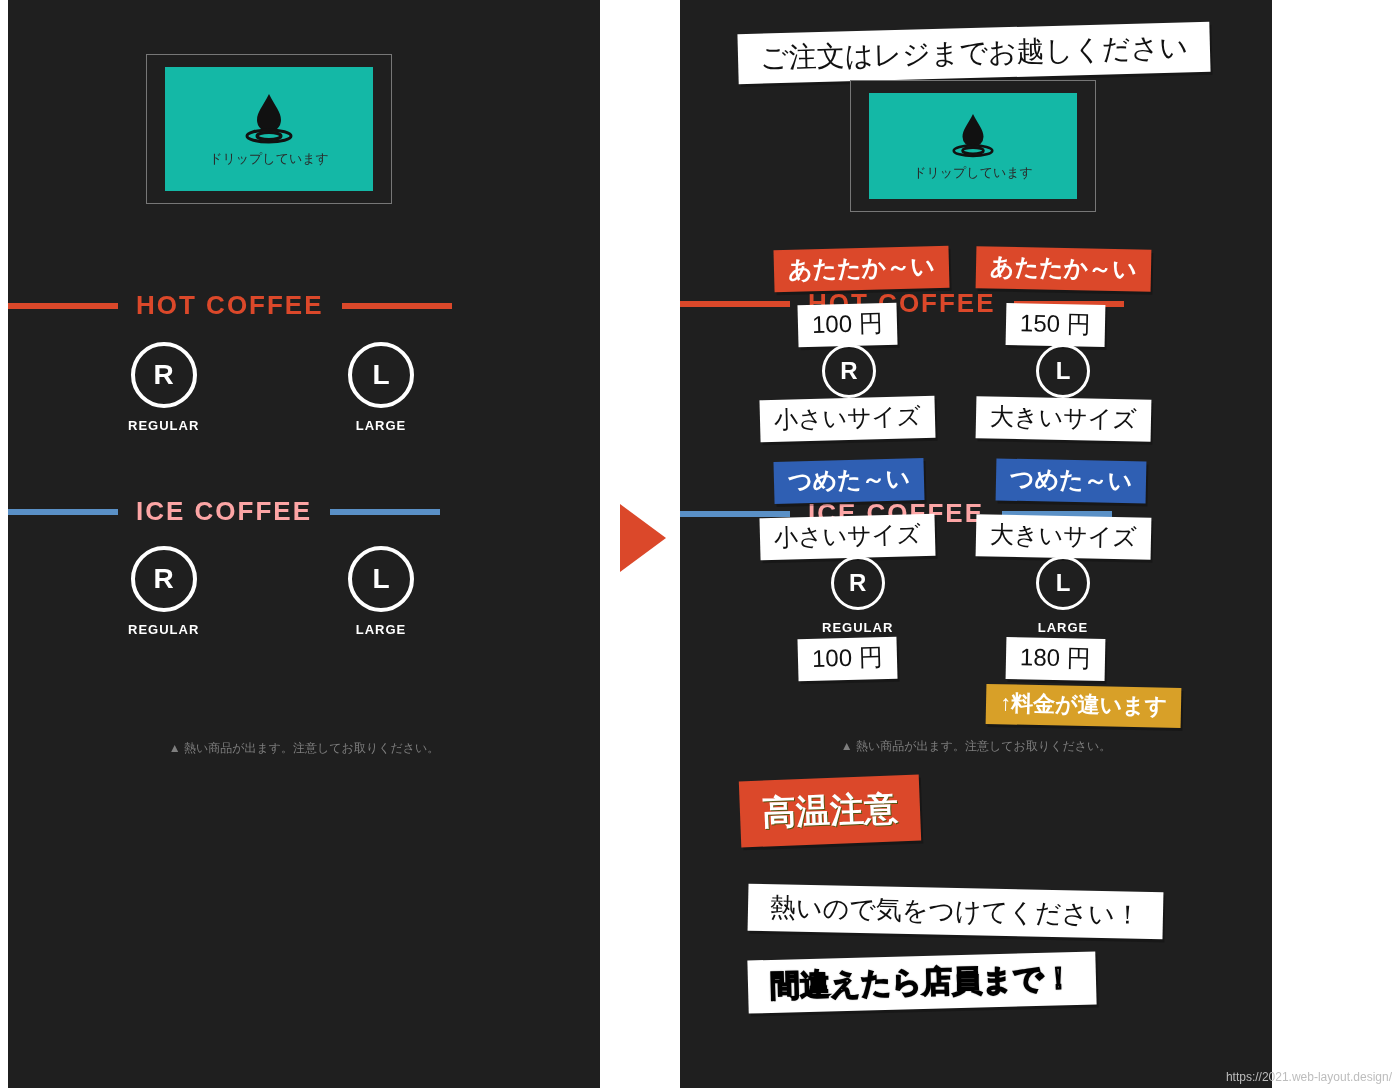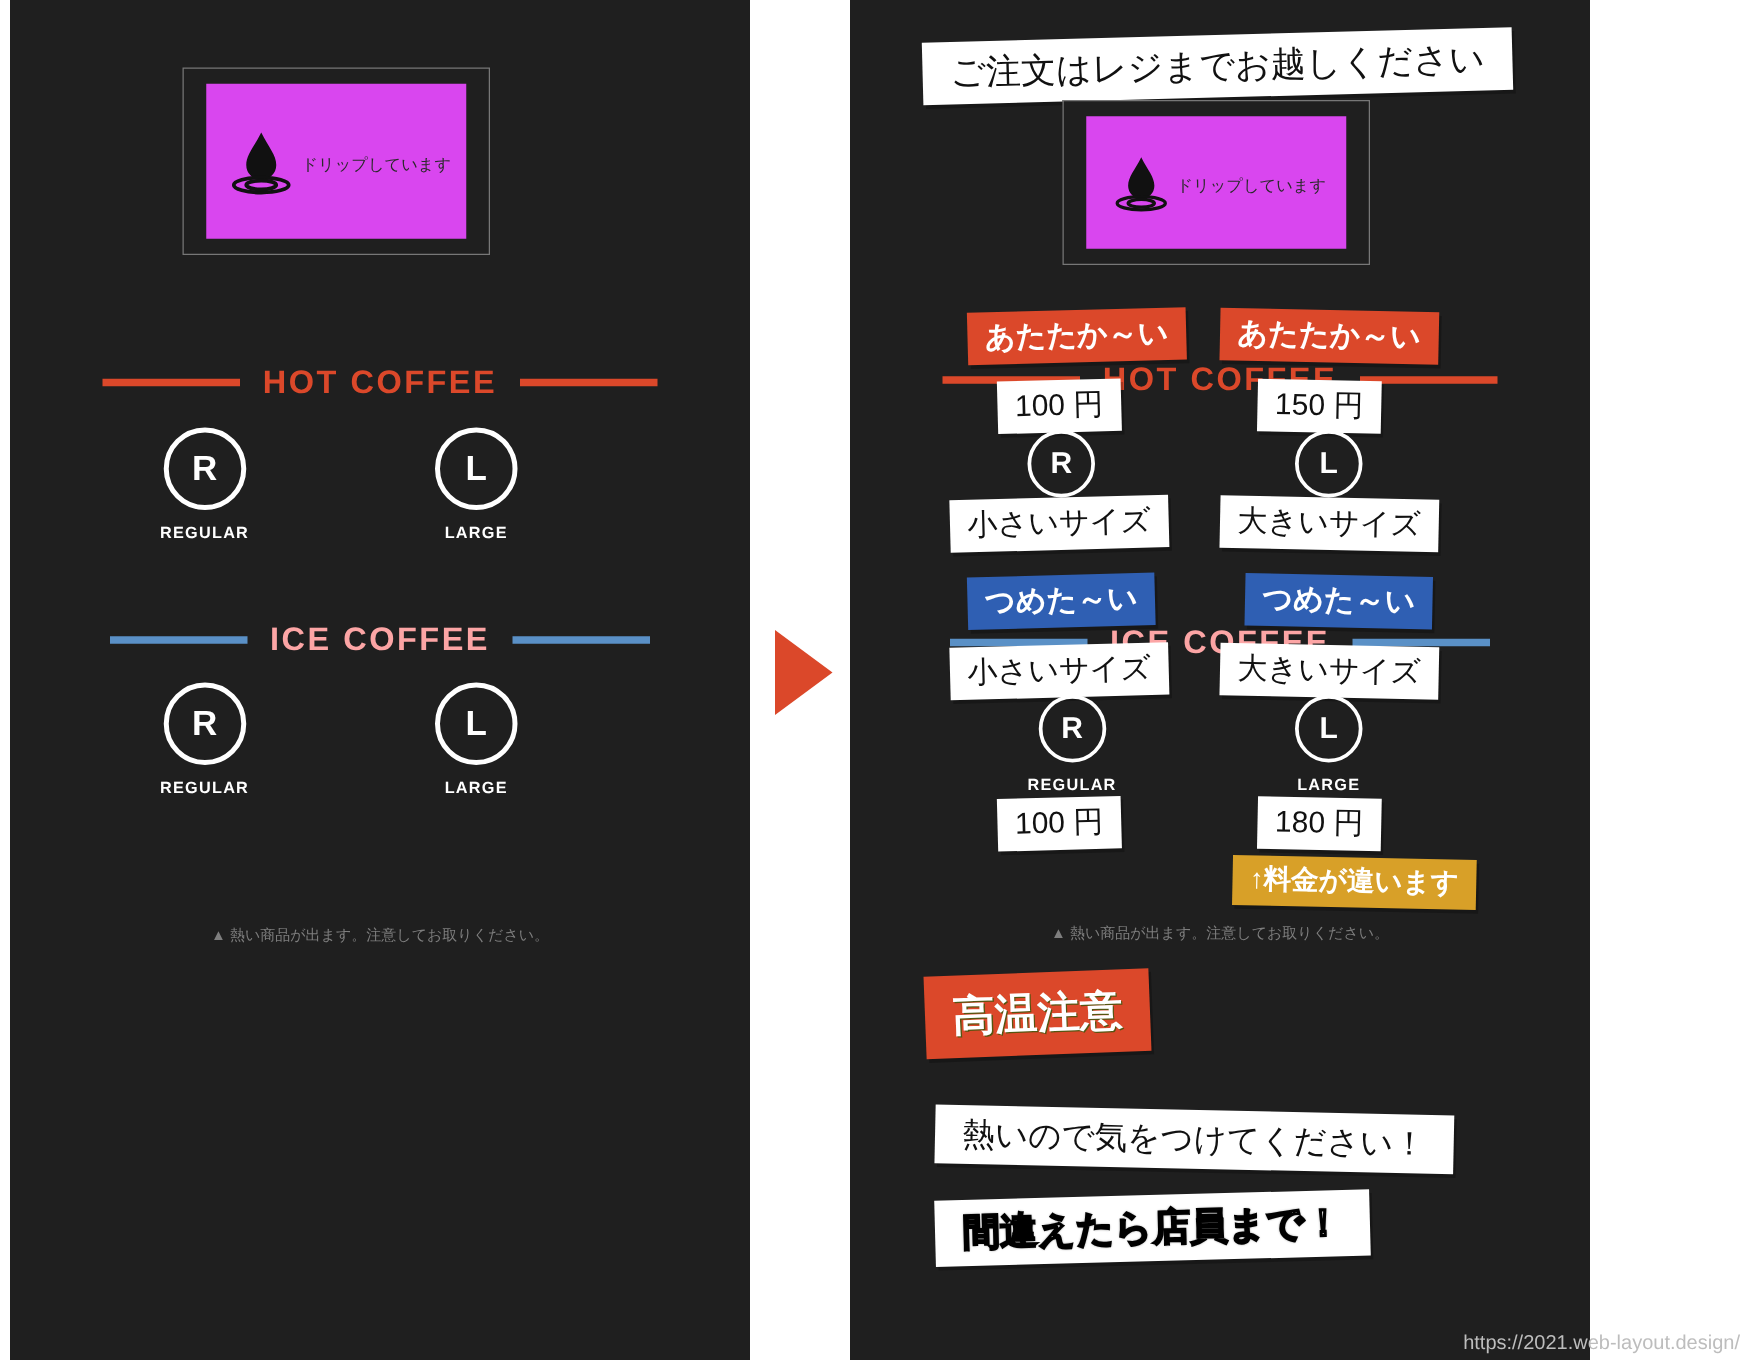--- a/index.html
+++ b/index.html
@@ -26,31 +26,31 @@
 
   
   .drip-box {
     position: absolute;
     border: 1px solid #777;
     background: #1f1f1f;
   }
   .drip-inner {
     position: absolute;
     top: 12px; left: 18px; right: 18px; bottom: 12px;
-    background: #d946ef;
-    display: flex; flex-direction: row; align-items: center; justify-content: center;
+    background: #14b8a6;
+    display: flex; flex-direction: column; align-items: center; justify-content: center;
   }
   .drip-text { font-size: 13px; color: #2a2a2a; margin-top: 6px;}
   .drip-icon svg { display:block; }
 
   
   .sect {
     position: absolute;
     left: 0; right: 0;
-    display: flex; align-items: center; justify-content: center;
+    display: flex; align-items: center; 
     gap: 18px;
     font-weight: 700;
     letter-spacing: 2px;
   }
   .sect .bar { height: 6px; width: 110px; }
   .sect.hot .bar { background: #db482a; }
   .sect.hot .txt { color: #db482a; font-size: 26px;}
   .sect.ice .bar { background: #5a90c6; }
   .sect.ice .txt { color: #fca5a5; font-size: 26px;}
 
@@ -91,21 +91,21 @@
   .note.red-stroke { background:#db482a; color:#fff; font-weight:800; font-size:34px; padding:10px 22px; text-shadow:1px 1px 0 #551; }
   .note.blue { background:#2f5fb3; color:#fff; font-weight:700;}
   .note.yellow { background:#d8a028; color:#fff; font-weight:700; font-size:22px;}
   .note.outline { background:#fff; color:#fff; font-weight:800; font-size:30px;
     -webkit-text-stroke: 1.5px #000; text-shadow: 0 0 2px #000; padding:6px 22px;}
   .rot-1 { transform: rotate(-1.5deg);}
   .rot1  { transform: rotate(1.2deg);}
   .rot-2 { transform: rotate(-2.2deg);}
 
   .watermark {
-    position:absolute; right:8px; bottom:4px; font-size:16px; color:#bdbdbd;padding-left:24px;
+    position:absolute; right:8px; bottom:4px; font-size:12px; color:#bdbdbd;padding-left:24px;
   }
 </style>
 </head>
 <body>
 
 <div class="stage">
 
   <div class="pane left">
 
     <div class="drip-box" style="left:138px; top:54px; width:244px; height:148px;">

